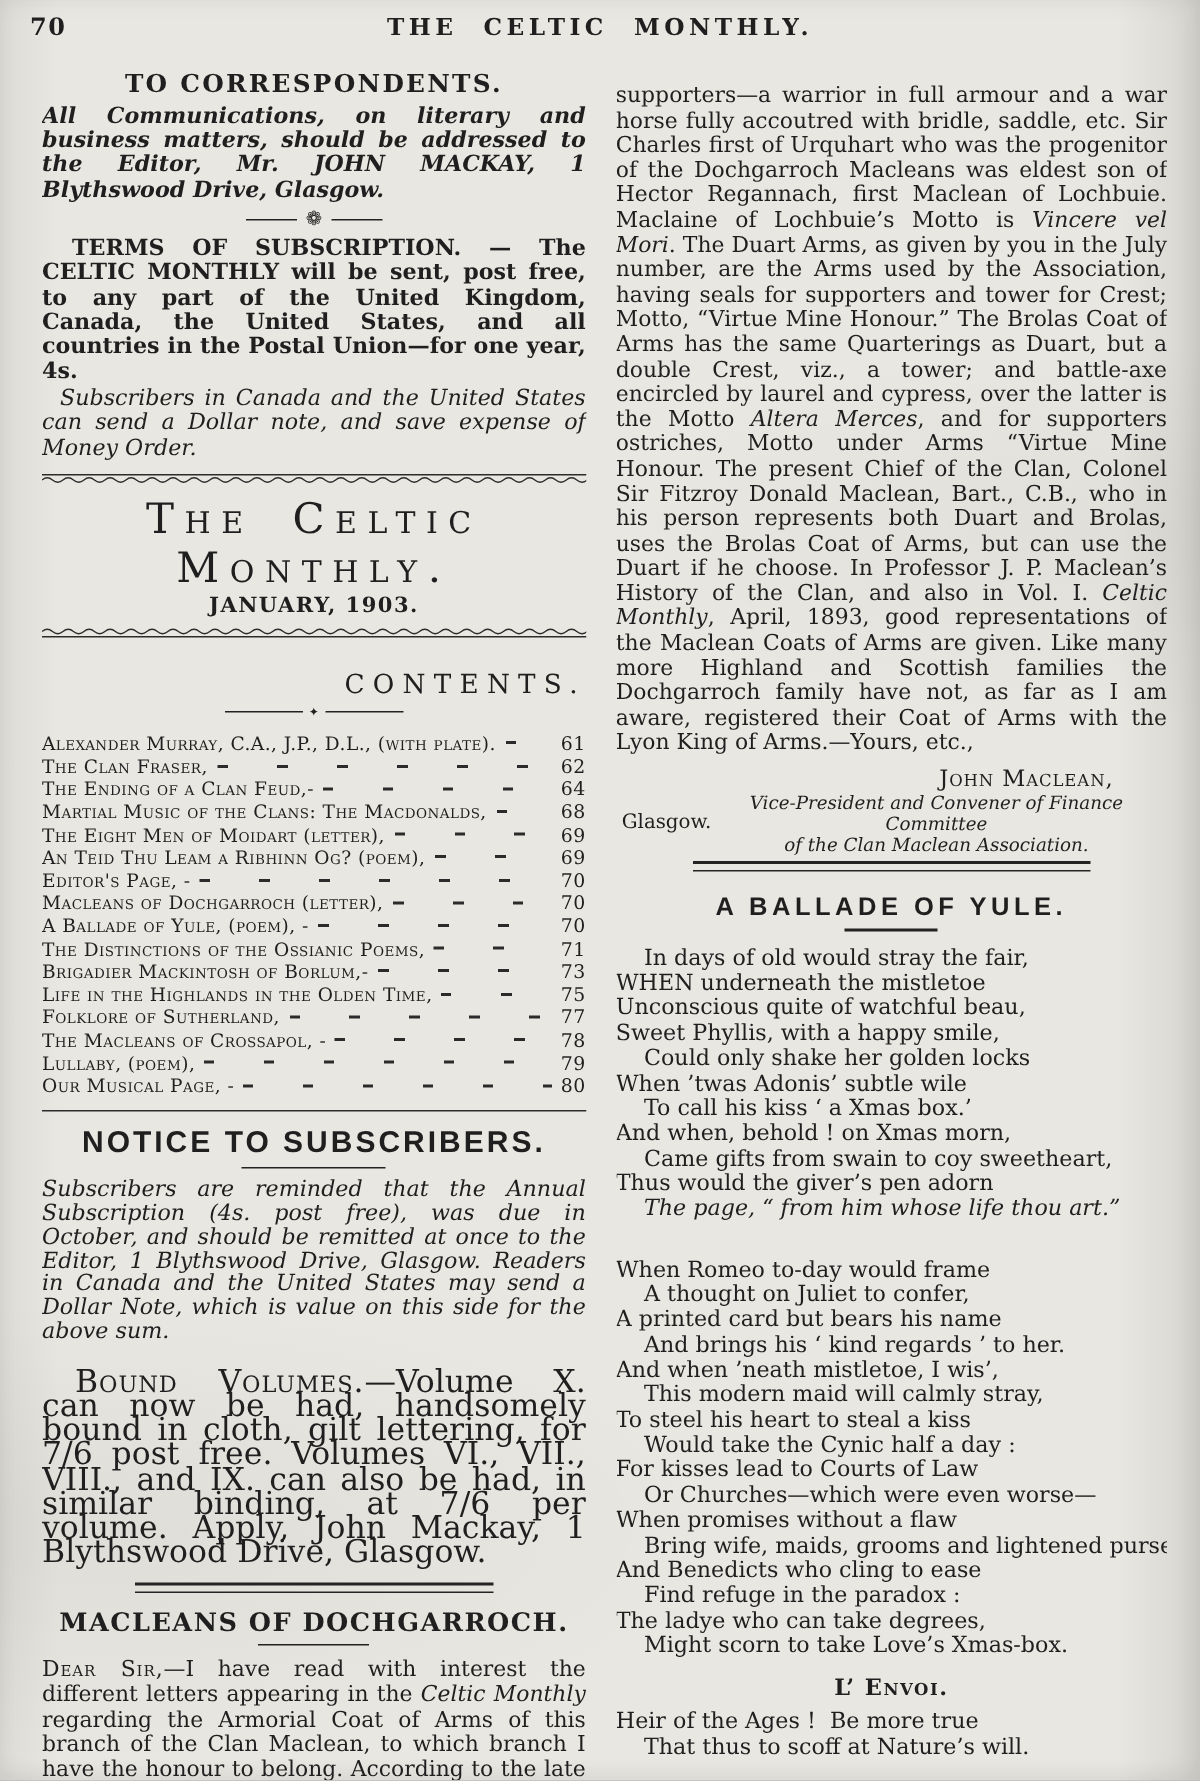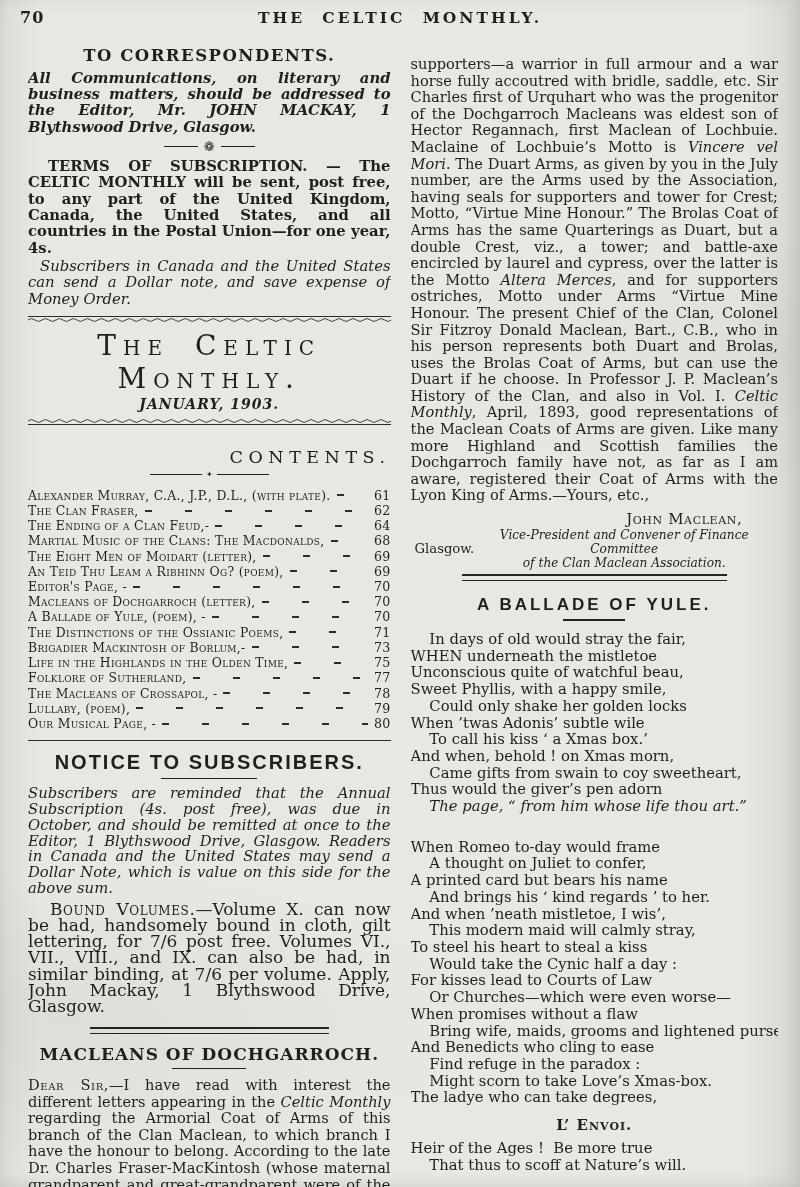--- a/index.html
+++ b/index.html
@@ -44,38 +44,38 @@
   .orn-glyph{font-size:13px;line-height:10px;}
   .wave-wrap{line-height:0;}
   svg.wave{display:block;width:100%;height:6px;}
   .combo{margin:2px 0;}
 
   
   .masthead-title{
     text-align:center;font-variant:small-caps;font-weight:400;
     font-size:28px;letter-spacing:7px;word-spacing:10px;margin-top:6px;
   }
-  .masthead-date{text-align:center;font-weight:bold;font-style:italic;font-size:14px;letter-spacing:1px;margin:1px 0 6px;}
+  .masthead-date{text-align:center;font-weight:bold;font-size:14px;letter-spacing:1px;margin:1px 0 6px;}
 
   
   .contents-head{font-weight:400;text-align:right;font-size:17.5px;letter-spacing:5.5px;margin-top:22px;}
   .contents-div{display:flex;align-items:center;justify-content:center;gap:4px;margin:3px 0 8px;}
   .contents-div .orn-line{width:52px;}
   .contents-div .orn-glyph{font-size:8px;}
   .toc{font-variant:small-caps;font-size:12.4px;letter-spacing:.3px;}
   .toc-row{display:flex;align-items:baseline;line-height:15.2px;}
   .toc-title{white-space:nowrap;}
   .toc-leader{flex:1;margin:0 6px;height:2px;align-self:center;
     background:repeating-linear-gradient(90deg,#2b2b2b 0 7px,transparent 7px 40px);}
   .toc-page{font-variant:normal;font-size:12.6px;}
 
   
   .notice-head{font-size:20px;letter-spacing:2px;margin-top:10px;}
   .reminder{font-style:italic;margin-top:6px;font-size:14.8px;line-height:15.8px;}
-  .bound{margin-top:5px;text-indent:22px;font-size:17px;line-height:16.2px;}
+  .bound{margin-top:17px;text-indent:22px;font-size:21px;line-height:16.2px;}
 
   
   .art-head{font-size:17px;letter-spacing:1px;margin-top:4px;}
   .letter{margin-top:8px;}
   .corr-body{font-weight:bold;font-style:italic;font-size:14.8px;line-height:16.2px;margin-top:5px;}
   .terms{font-weight:bold;font-size:14.8px;line-height:16.4px;text-indent:20px;margin-top:4px;}
   .terms-note{font-style:italic;font-size:14.8px;line-height:16.2px;text-indent:12px;margin-top:2px;}
 
   
   .sig{position:relative;margin-top:6px;height:48px;}
@@ -283,22 +283,22 @@
           <div class="pline">And when ’neath mistletoe, I wis’,</div>
           <div class="pline">    This modern maid will calmly stray,</div>
           <div class="pline">To steel his heart to steal a kiss</div>
           <div class="pline">    Would take the Cynic half a day :</div>
           <div class="pline">For kisses lead to Courts of Law</div>
           <div class="pline">    Or Churches—which were even worse—</div>
           <div class="pline">When promises without a flaw</div>
           <div class="pline">    Bring wife, maids, grooms and lightened purse!</div>
           <div class="pline">And Benedicts who cling to ease</div>
           <div class="pline">    Find refuge in the paradox :</div>
+          <div class="pline">The ladye who can take degrees,</div>
           <div class="pline">    Might scorn to take Love’s Xmas-box.</div>
-          <div class="pline">The ladye who can take degrees,</div>
         </div>
 
       <div class="envoi-head sc">L’ Envoi.</div>
 
       <div class="poem" style="margin-top:2px;">
           <div class="pline">Heir of the Ages !  Be more true</div>
           <div class="pline">    That thus to scoff at Nature’s will.</div>
         </div>
 
     </div>

